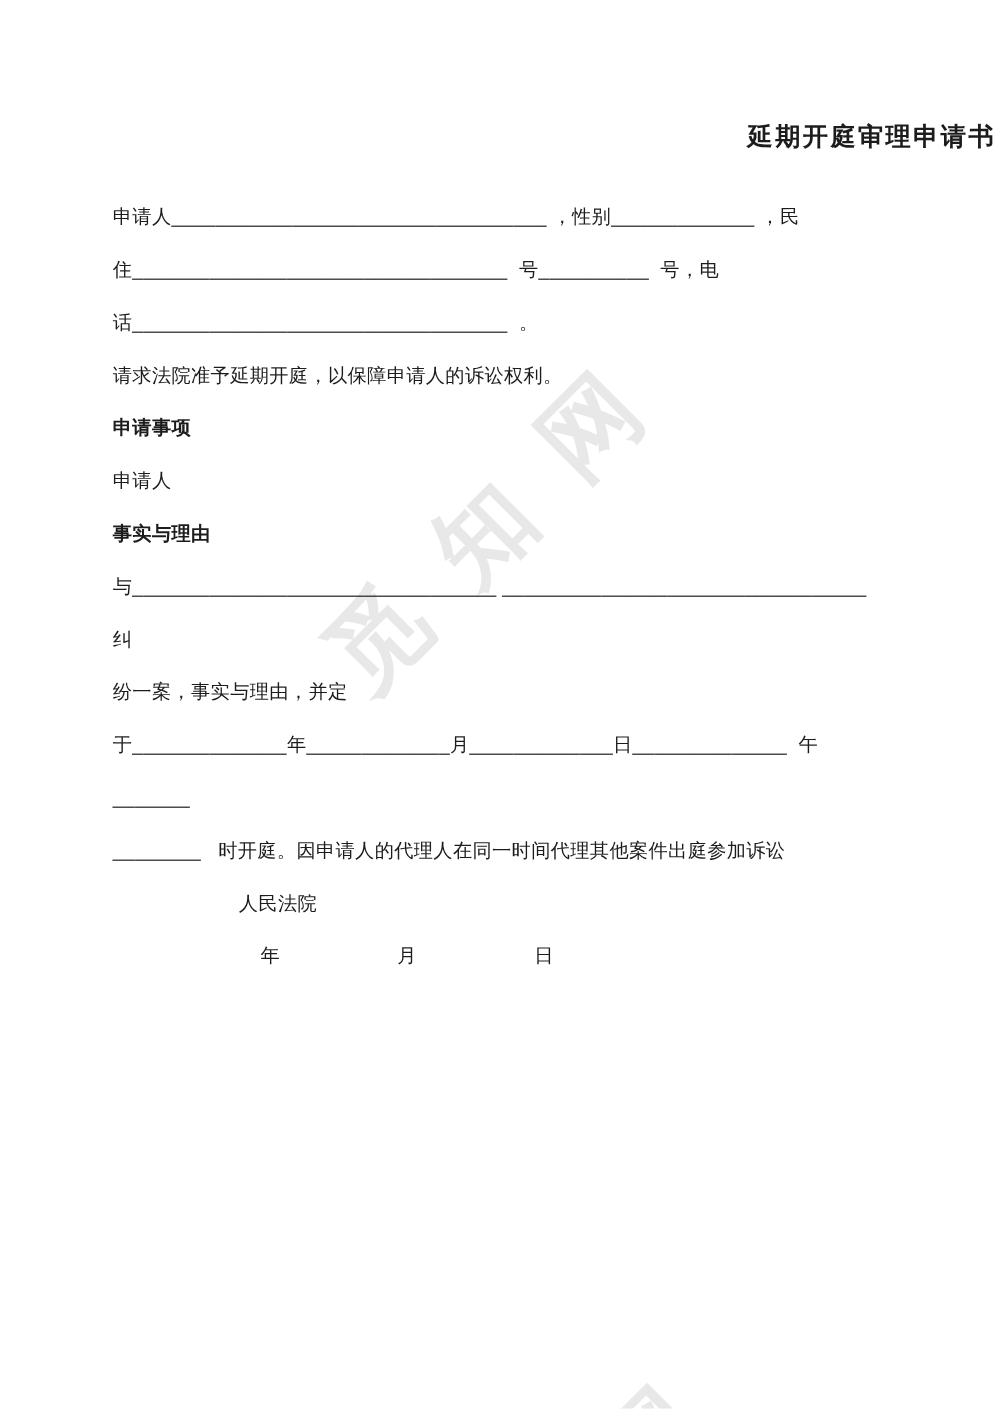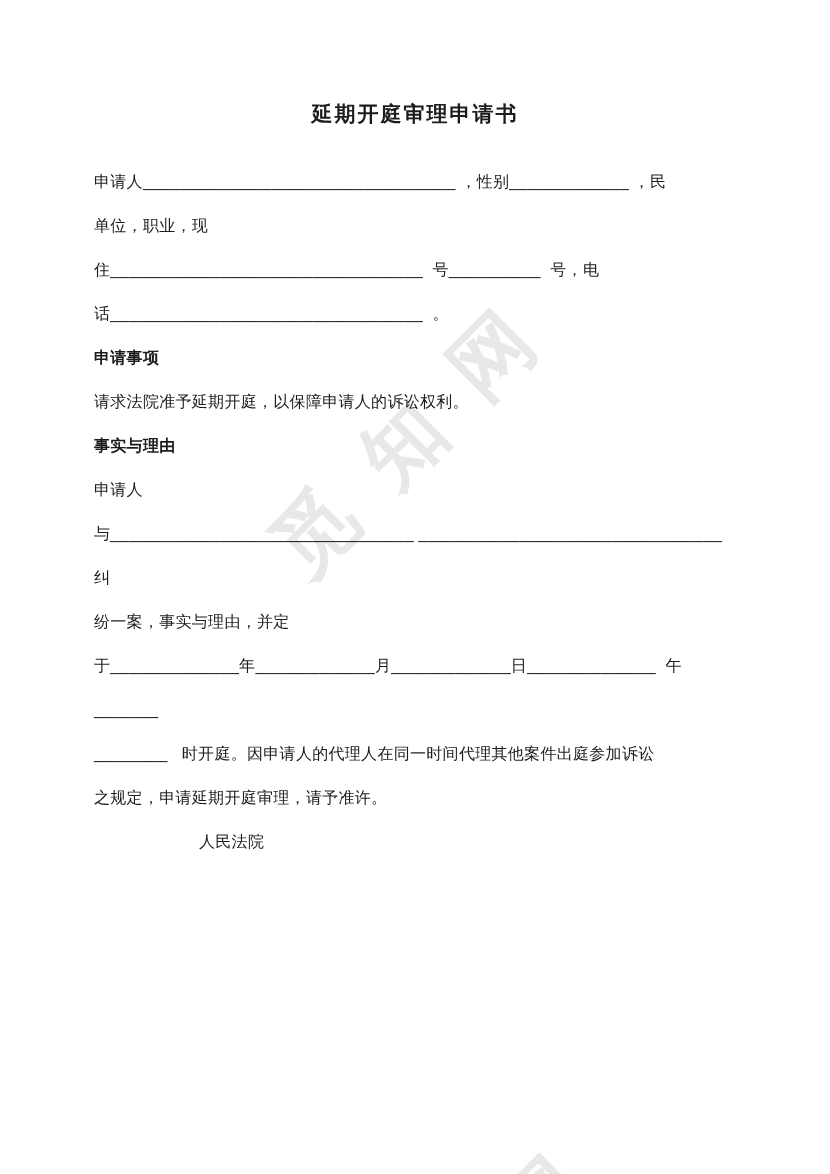--- a/index.html
+++ b/index.html
@@ -27,21 +27,21 @@
     pointer-events: none;
     user-select: none;
     z-index: 1;
   }
   .wm-mid    { left: 220px; top: 375px; }
   .wm-bottom { left: 270px; top: 1220px; }
   .title {
     position: relative;
     z-index: 2;
     padding-top: 100px;
-    text-align: center;
+    text-align: right;
     font-size: 21px;
     font-weight: bold;
     letter-spacing: 2px;
   }
   .doc-body {
     position: relative;
     z-index: 2;
     margin-top: 32px;
     padding: 0 94px;
     font-size: 16px;
@@ -60,28 +60,27 @@
 
 <div class="page">
 
   <div class="watermark wm-mid">觅知网</div>
   <div class="watermark wm-bottom">觅知网</div>
 
   <h1 class="title">延期开庭审理申请书</h1>
 
   <div class="doc-body">
     <div class="line">申请人__________________________________ ，性别_____________ ，民</div>
-    <div class="line">单位，职业，现</div>
     <div class="line">住__________________________________  号__________  号，电</div>
     <div class="line">话__________________________________  。</div>
+    <div class="line">请求法院准予延期开庭，以保障申请人的诉讼权利。</div>
     <div class="line bold">申请事项</div>
-    <div class="line">请求法院准予延期开庭，以保障申请人的诉讼权利。</div>
+    <div class="line">申请人</div>
     <div class="line bold">事实与理由</div>
-    <div class="line">申请人</div>
     <div class="line">与_________________________________ _________________________________  纠</div>
     <div class="line">纷一案，事实与理由，并定</div>
     <div class="line">于______________年_____________月_____________日______________  午_______</div>
     <div class="line">________   时开庭。因申请人的代理人在同一时间代理其他案件出庭参加诉讼</div>
-    <div class="line">之规定，申请延期开庭审理，请予准许。</div>
     <div class="line indent-court">人民法院</div>
+    <div class="line indent-date">年　　　　　　月　　　　　　日</div>
   </div>
 
 </div>
 
 </body></html>

